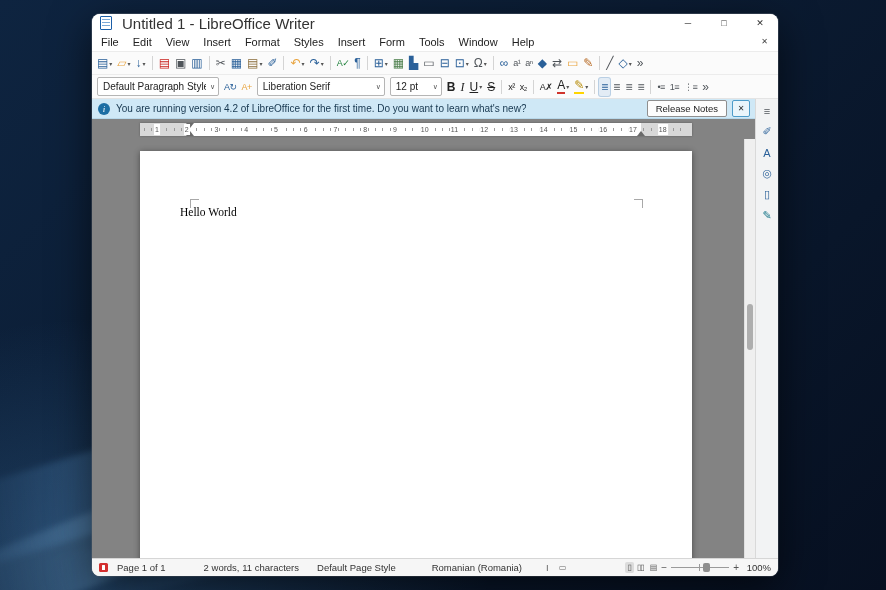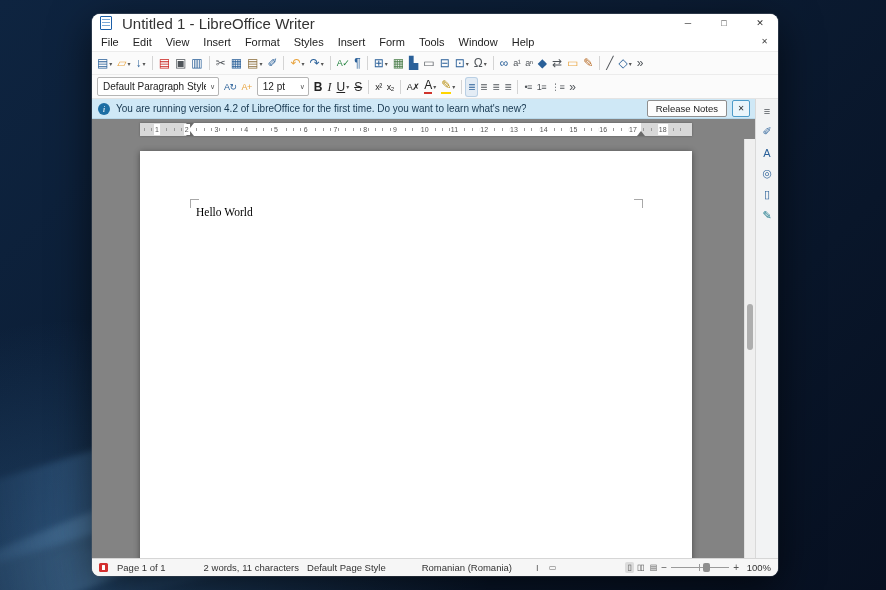--- a/index.html
+++ b/index.html
@@ -87,21 +87,21 @@
   .ind-tl{left:46px;top:0;border-top:5px solid #6a6a6a;}
   .ind-bl{left:46px;bottom:0;border-bottom:5px solid #6a6a6a;}
   .ind-br{left:497px;bottom:0;border-bottom:5px solid #6a6a6a;}
 
   
   .page{position:absolute;left:48px;top:32px;width:552px;height:414px;background:#fff;
     box-shadow:0 1px 6px rgba(0,0,0,0.45);}
   .cm{position:absolute;width:8px;height:8px;}
   .cm-tl{left:50px;top:48px;border-left:1px solid #a8a8a8;border-top:1px solid #a8a8a8;}
   .cm-tr{left:494px;top:48px;border-right:1px solid #a8a8a8;border-top:1px solid #a8a8a8;}
-  .doc-text{position:absolute;left:56px;top:55px;font-family:"Liberation Serif",serif;font-size:11.5px;color:#000;}
+  .doc-text{position:absolute;left:40px;top:55px;font-family:"Liberation Serif",serif;font-size:11.5px;color:#000;}
 
   
   .vscroll{position:absolute;right:0;top:20px;bottom:0;width:10px;background:#efefef;border-left:1px solid #e0e0e0;}
   .vthumb{position:absolute;left:2px;top:165px;width:6px;height:46px;background:#aeaeae;border-radius:3px;}
 
   
   .side-strip{width:22px;background:#f2f3f4;border-left:1px solid #d9d9d9;display:flex;flex-direction:column;
     align-items:center;padding-top:3px;gap:4px;flex:0 0 auto;}
   .side-tab{width:17px;height:17px;display:flex;align-items:center;justify-content:center;font-size:11px;border-radius:2px;}
 
@@ -277,20 +277,24 @@
         <span class="combo-arrow">∨</span>
       </span>
       <span style="display:flex;align-items:center;gap:1px;">
           <span class="tb-btn">
             <span class="glyph g-sm" style="color: rgb(42, 96, 153);">A↻</span>
           </span>
           <span class="tb-btn">
             <span class="glyph g-sm" style="color: rgb(232, 163, 61);">A+</span>
           </span>
         </span>
+      <span class="combo" style="width:118px;">
+        <span class="combo-text">Liberation Serif</span>
+        <span class="combo-arrow">∨</span>
+      </span>
       <span class="combo" style="width:42px;">
         <span class="combo-text">12 pt</span>
         <span class="combo-arrow">∨</span>
       </span>
       <span style="display:flex;align-items:center;gap:1px;">
           <span class="tb-btn">
             <span class="glyph g-bold" style="color: rgb(34, 34, 34);">B</span>
           </span>
           <span class="tb-btn">
             <span class="glyph g-italic" style="color: rgb(34, 34, 34);">I</span>
@@ -419,21 +423,21 @@
           <span class="side-tab">
             <span style="color: rgb(31, 122, 140);">✎</span>
           </span>
         </div>
     </div>
 
     <div class="statusbar">
       <span class="sb-unsaved"></span>
       <span class="sb-seg" style="margin-left:9px;">Page 1 of 1</span>
       <span class="sb-seg" style="margin-left:38px;">2 words, 11 characters</span>
-      <span class="sb-seg" style="margin-left:8px;">Default Page Style</span>
+      <span class="sb-seg" style="margin-left:18px;">Default Page Style</span>
       <span class="sb-seg" style="margin-left:36px;">Romanian (Romania)</span>
       <span class="sb-seg" style="margin-left:24px;color:#666;">I</span>
       <span class="sb-seg" style="margin-left:10px;color:#666;font-size:8px;">▭</span>
       <span class="sb-right">
         <span class="sb-view active">▯</span>
         <span class="sb-view">▯▯</span>
         <span class="sb-view">▤</span>
         <span class="sb-zoomsign">−</span>
         <span class="sb-slider">
           <span class="sb-handle"></span>

